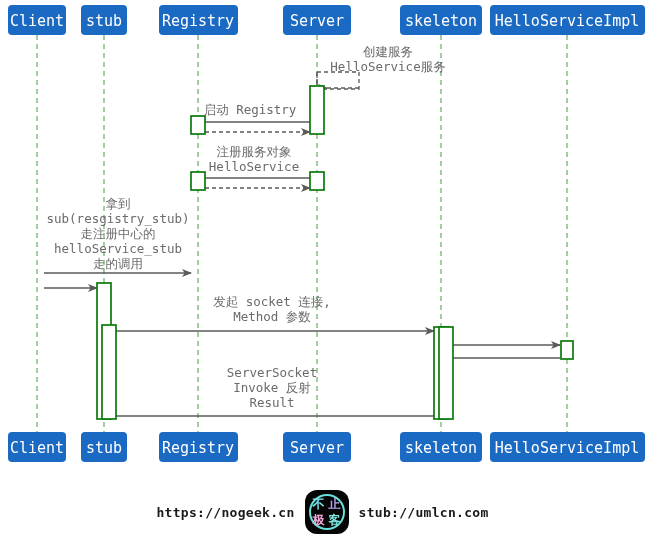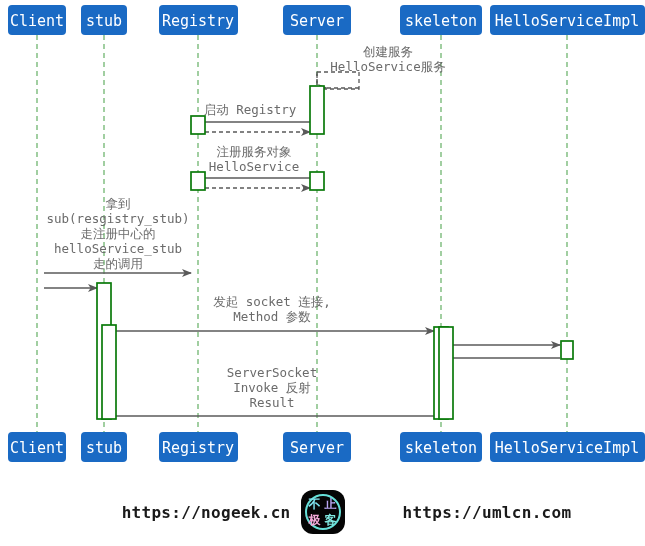--- a/index.html
+++ b/index.html
@@ -34,23 +34,22 @@
   .arrowhead{fill:#5a5a5a;}
 
   .footer{
     position:absolute;
     left:0;top:490px;width:645px;
     display:flex;align-items:center;justify-content:center;
     gap:10px;
   }
   .footer-url{
     font-family:"DejaVu Sans Mono","Liberation Mono",monospace;
-    font-size:16px;font-weight:bold;color:#1a1a1a;
+    font-size:13px;font-weight:bold;color:#1a1a1a;
     letter-spacing:.3px;
-    margin-left:48px;
   }
   .logo{
     width:44px;height:44px;border-radius:12px;background:#050505;
     position:relative;display:flex;align-items:center;justify-content:center;
     flex:0 0 auto;
   }
   .logo-ring{
     width:36px;height:36px;border-radius:50%;
     border:2px solid #66e0d8;
     display:grid;grid-template-columns:1fr 1fr;grid-template-rows:1fr 1fr;
@@ -199,15 +198,15 @@
   <div class="footer">
     <span class="footer-url">https://nogeek.cn</span>
     <div class="logo">
       <div class="logo-ring">
         <span class="logo-ch lc1">不</span>
         <span class="logo-ch lc2">止</span>
         <span class="logo-ch lc3">极</span>
         <span class="logo-ch lc4">客</span>
       </div>
     </div>
-    <span class="footer-url">https://umlcn.com</span>
+    <span class="footer-url">stub://umlcn.com</span>
   </div>
 </div>
 
 </body></html>

